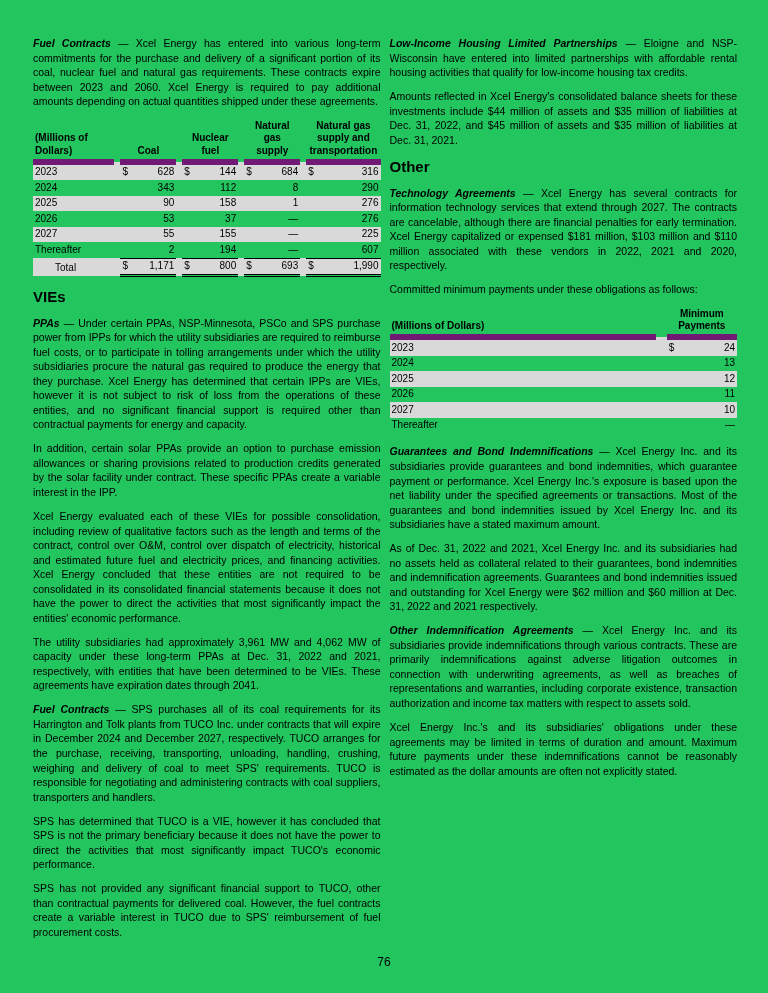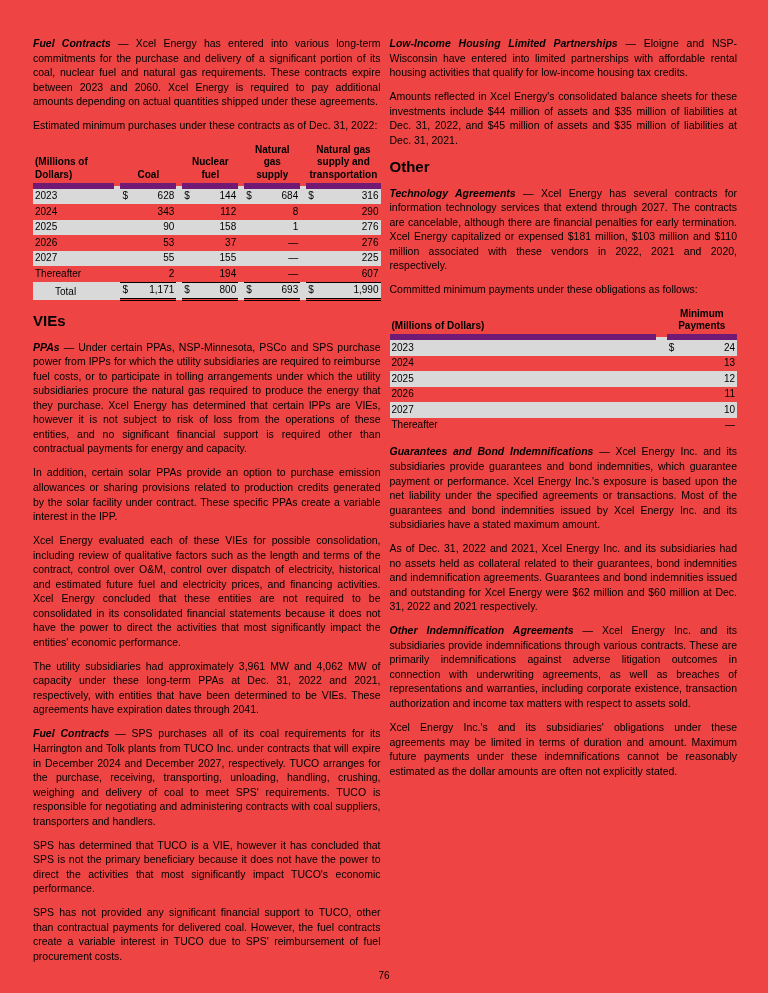--- a/index.html
+++ b/index.html
@@ -1,19 +1,19 @@
 <!DOCTYPE html>
 <html><head>
 <meta charset="utf-8">
 <style>
   html,body { margin:0; padding:0; background:#ffffff; }
   .page {
     position:relative;
     width:768px; height:993px;
-    background:#ef4444;
+    background:#22c55e;
     box-sizing:border-box;
     padding:36px 31px 0 33px;
     font-family:"Liberation Sans", sans-serif;
     font-size:10.5px;
     color:#000;
     overflow:hidden;
   }
   .cols { display:flex; gap:9px; }
   .col { flex:1; min-width:0; }
   p.para { margin:0 0 9.5px 0; text-align:justify; line-height:1.385; }
@@ -32,35 +32,34 @@
   tr.total td.d, tr.total td.v { border-top:1px solid #000; border-bottom:3px double #000; font-weight:normal; }
   tr.total td.lbl { padding-left:22px; }
 
   
   .c1-lbl { width:80px; } .c1-sp { width:6px; } .c1-d { width:11px; }
   .c1-v { width:44px; } .c1-vt { width:62px; }
   
   .c2-lbl { width:258px; } .c2-sp { width:10px; } .c2-d { width:13px; } .c2-v { width:55px; }
 
   .pageno {
-    position:absolute; left:0; right:0; bottom:12px;
-    text-align:center; font-size:10px;
+    position:absolute; left:0; right:0; bottom:24px;
+    text-align:center; font-size:12px;
   }
 </style>
 </head>
 <body>
 
 <div class="page">
   <div class="cols">
 
     <div class="col">
 
       <p class="para"><span class="lead">Fuel Contracts</span><span> — Xcel Energy has entered into various long-term commitments for the purchase and delivery of a significant portion of its coal, nuclear fuel and natural gas requirements. These contracts expire between 2023 and 2060. Xcel Energy is required to pay additional amounts depending on actual quantities shipped under these agreements.</span></p>
 
-      <p class="para">Estimated minimum purchases under these contracts as of Dec. 31, 2022:</p>
 
       <table class="fin">
         <colgroup>
           <col class="c1-lbl">
             <col class="c1-sp">
             <col class="c1-d">
             <col class="c1-v">
           <col class="c1-sp">
             <col class="c1-d">
             <col class="c1-v">

